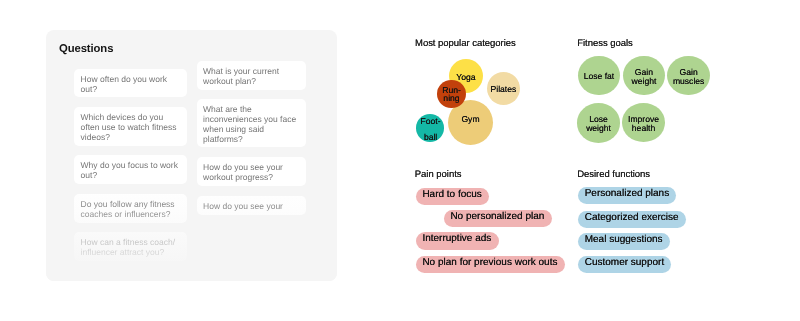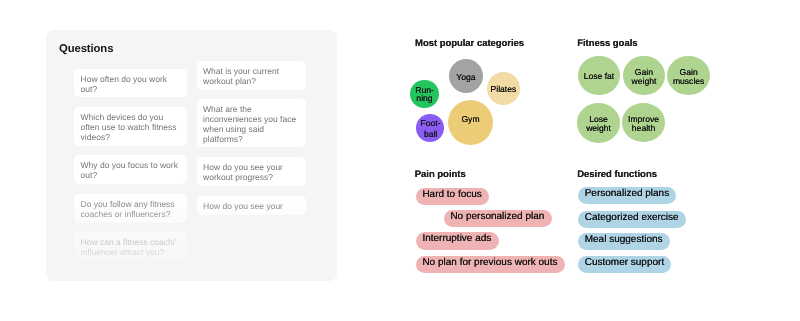--- a/index.html
+++ b/index.html
@@ -16,45 +16,45 @@
   #qcol1{left:28px;top:38.8px;width:113px;}
   #qcol2{left:150.5px;top:31px;width:109px;}
   .qcard{background:#ffffff;border-radius:5px;box-sizing:border-box;
       padding:6px 7px 3.2px 6.6px;margin-bottom:9.9px;color:#757575;font-size:8.5px;
       line-height:9.7px;}
   #fade{position:absolute;left:0;bottom:0;width:291px;height:96px;
       background:linear-gradient(to bottom,rgba(245,245,245,0) 0%,rgba(245,245,245,0.22) 28%,rgba(245,245,245,0.54) 52%,rgba(245,245,245,0.76) 70%,rgba(245,245,245,0.92) 84%,rgba(245,245,245,1) 97%);
       pointer-events:none;}
 
   
-  .sec-title{position:absolute;font-size:9.5px;font-weight:700;color:#1f1f1f;letter-spacing:-0.03px;
+  .sec-title{position:absolute;font-size:9.5px;font-weight:400;color:#1f1f1f;letter-spacing:-0.03px;
       text-shadow:0 0 0.35px rgba(31,31,31,0.95);}
 
   
   .bubble{position:absolute;border-radius:50%;display:flex;align-items:center;padding-top:2.6px;box-sizing:border-box;
       justify-content:center;text-align:center;color:#141414;font-size:8.6px;line-height:10.2px;white-space:pre-line;
       text-shadow:0 0 0.4px rgba(20,20,20,0.95);}
 
   
   .pill{position:absolute;border-radius:999px;display:flex;align-items:flex-start;
       color:#141414;font-size:10px;padding:1.2px 7.3px 0 6.9px;box-sizing:border-box;white-space:nowrap;
       text-shadow:0 0 0.4px rgba(20,20,20,0.95);}
 
   
   #cat-title  {left:415px; top:38px;}
   #goals-title{left:577.2px; top:38px;}
   #pain-title {left:414.8px; top:169px;}
   #func-title {left:577.2px; top:168.8px;}
 
   
-  .b-yoga    {left:449px; top:59px;  width:34px; height:34px; background:#a3a3a3;}
+  .b-yoga    {left:449px; top:59px;  width:34px; height:34px; background:#fde047;}
   .b-gym     {left:448px; top:99.6px; width:45px; height:45px; background:#edcc78;padding-top:0;padding-bottom:5.5px;}
   .b-pilates {left:486.8px; top:72.2px;  width:33.2px; height:33.2px; background:#f2dba4;padding-top:0.8px;}
-  .b-running {left:410px; top:79.9px;  width:29px; height:28.5px; background:#22c55e;line-height:8.4px;padding-top:0.4px;padding-bottom:0;}
-  .b-football{left:415.8px; top:114.1px; width:28.2px; height:27.5px; background:#8b5cf6;line-height:11px;padding-top:1.4px;padding-bottom:0;padding-left:1.4px;}
+  .b-running {left:437px; top:79.9px;  width:29px; height:28.5px; background:#c2410c;line-height:8.4px;padding-top:0.4px;padding-bottom:0;}
+  .b-football{left:415.8px; top:114.1px; width:28.2px; height:27.5px; background:#14b8a6;line-height:16px;padding-top:1.4px;padding-bottom:0;padding-left:1.4px;}
 
   
   .g{background:#aed490;line-height:9.3px;}
   .g1{left:578.2px; top:55.9px;  width:41.5px; height:39.5px;}
   .g2{left:623.2px; top:55.9px;  width:41.5px; height:39.5px;}
   .g3{left:667.4px;   top:56.3px;  width:42.5px; height:39px;}
   .g4{left:576.8px; top:103.2px; width:43.5px; height:39.5px;}
   .g5{left:621.8px; top:103.2px; width:43.5px; height:38.8px;}
 
   

